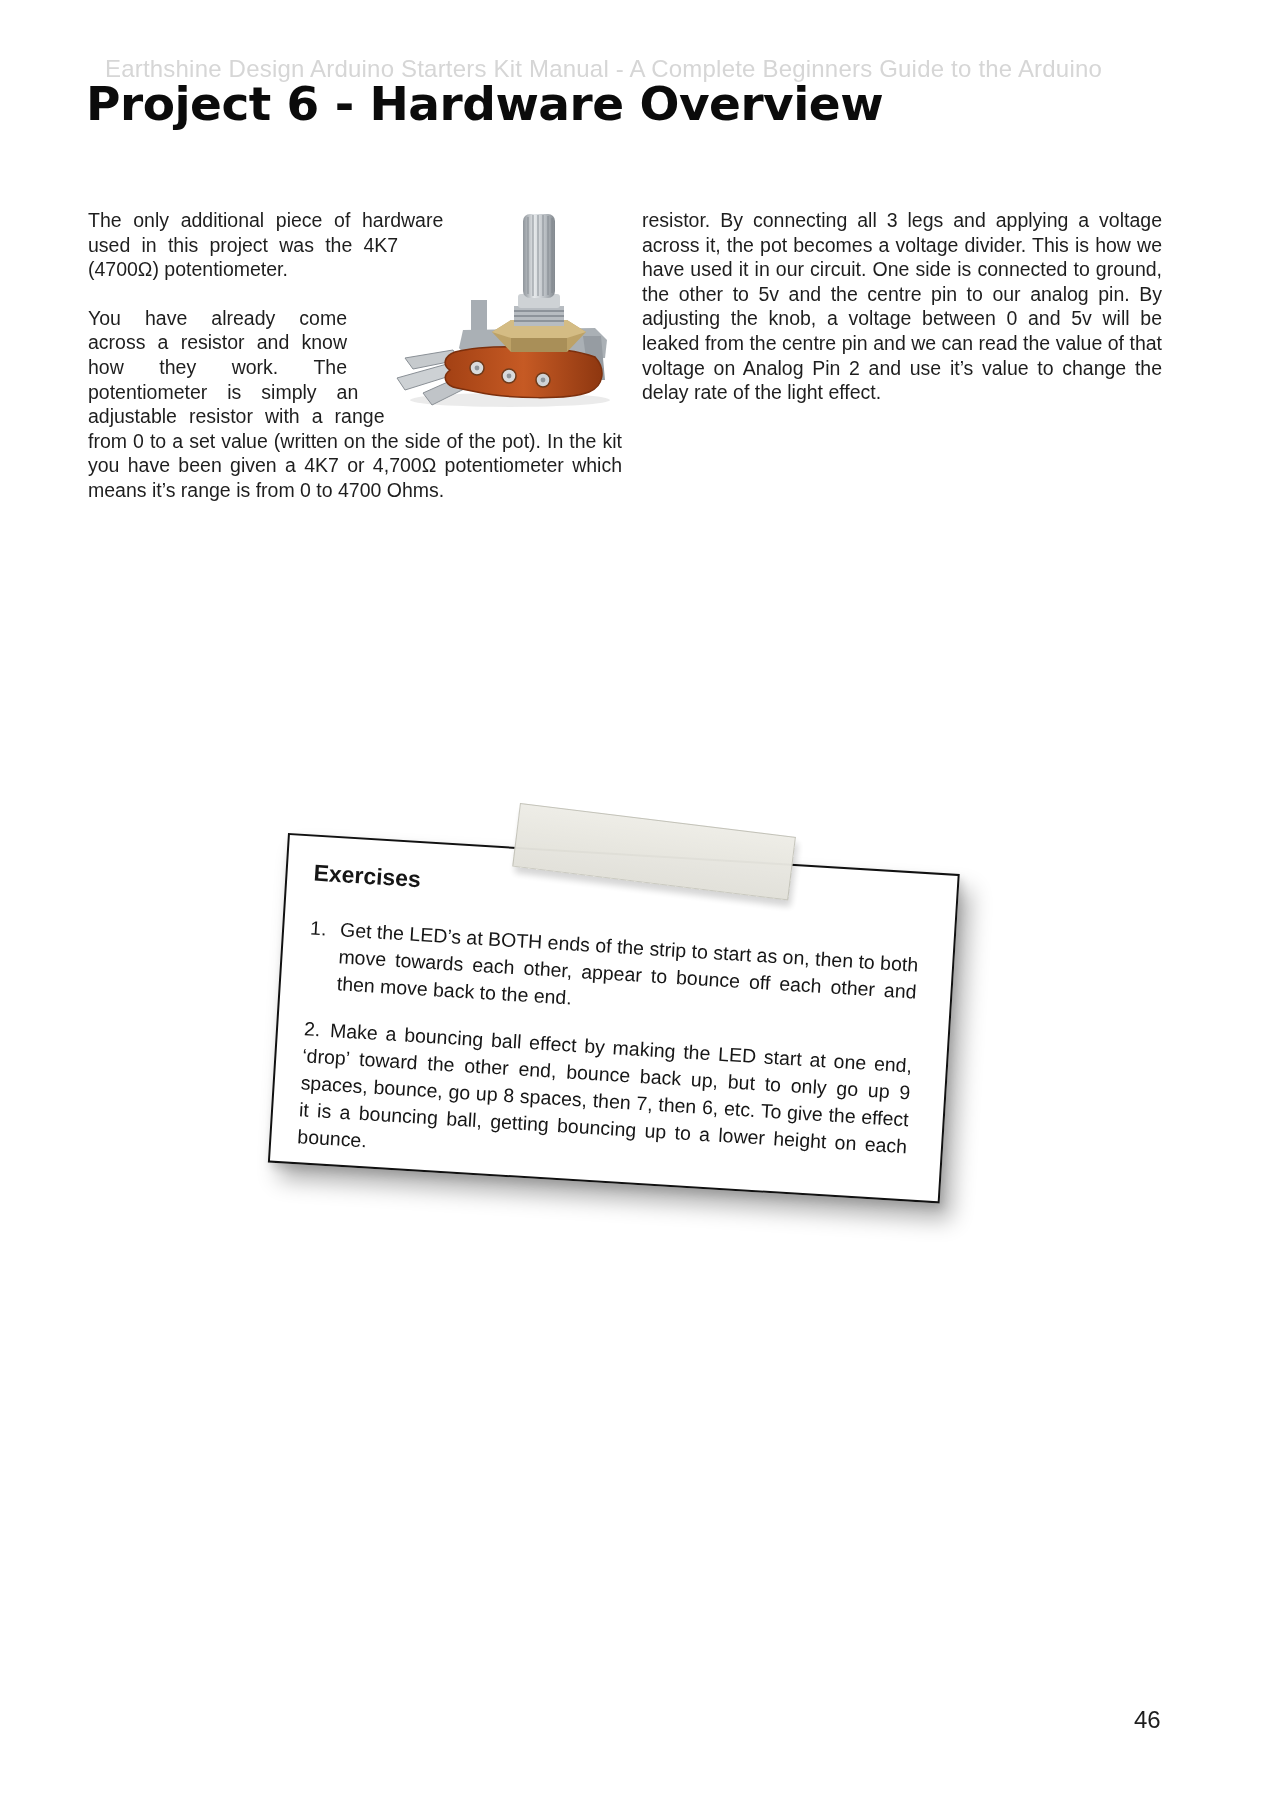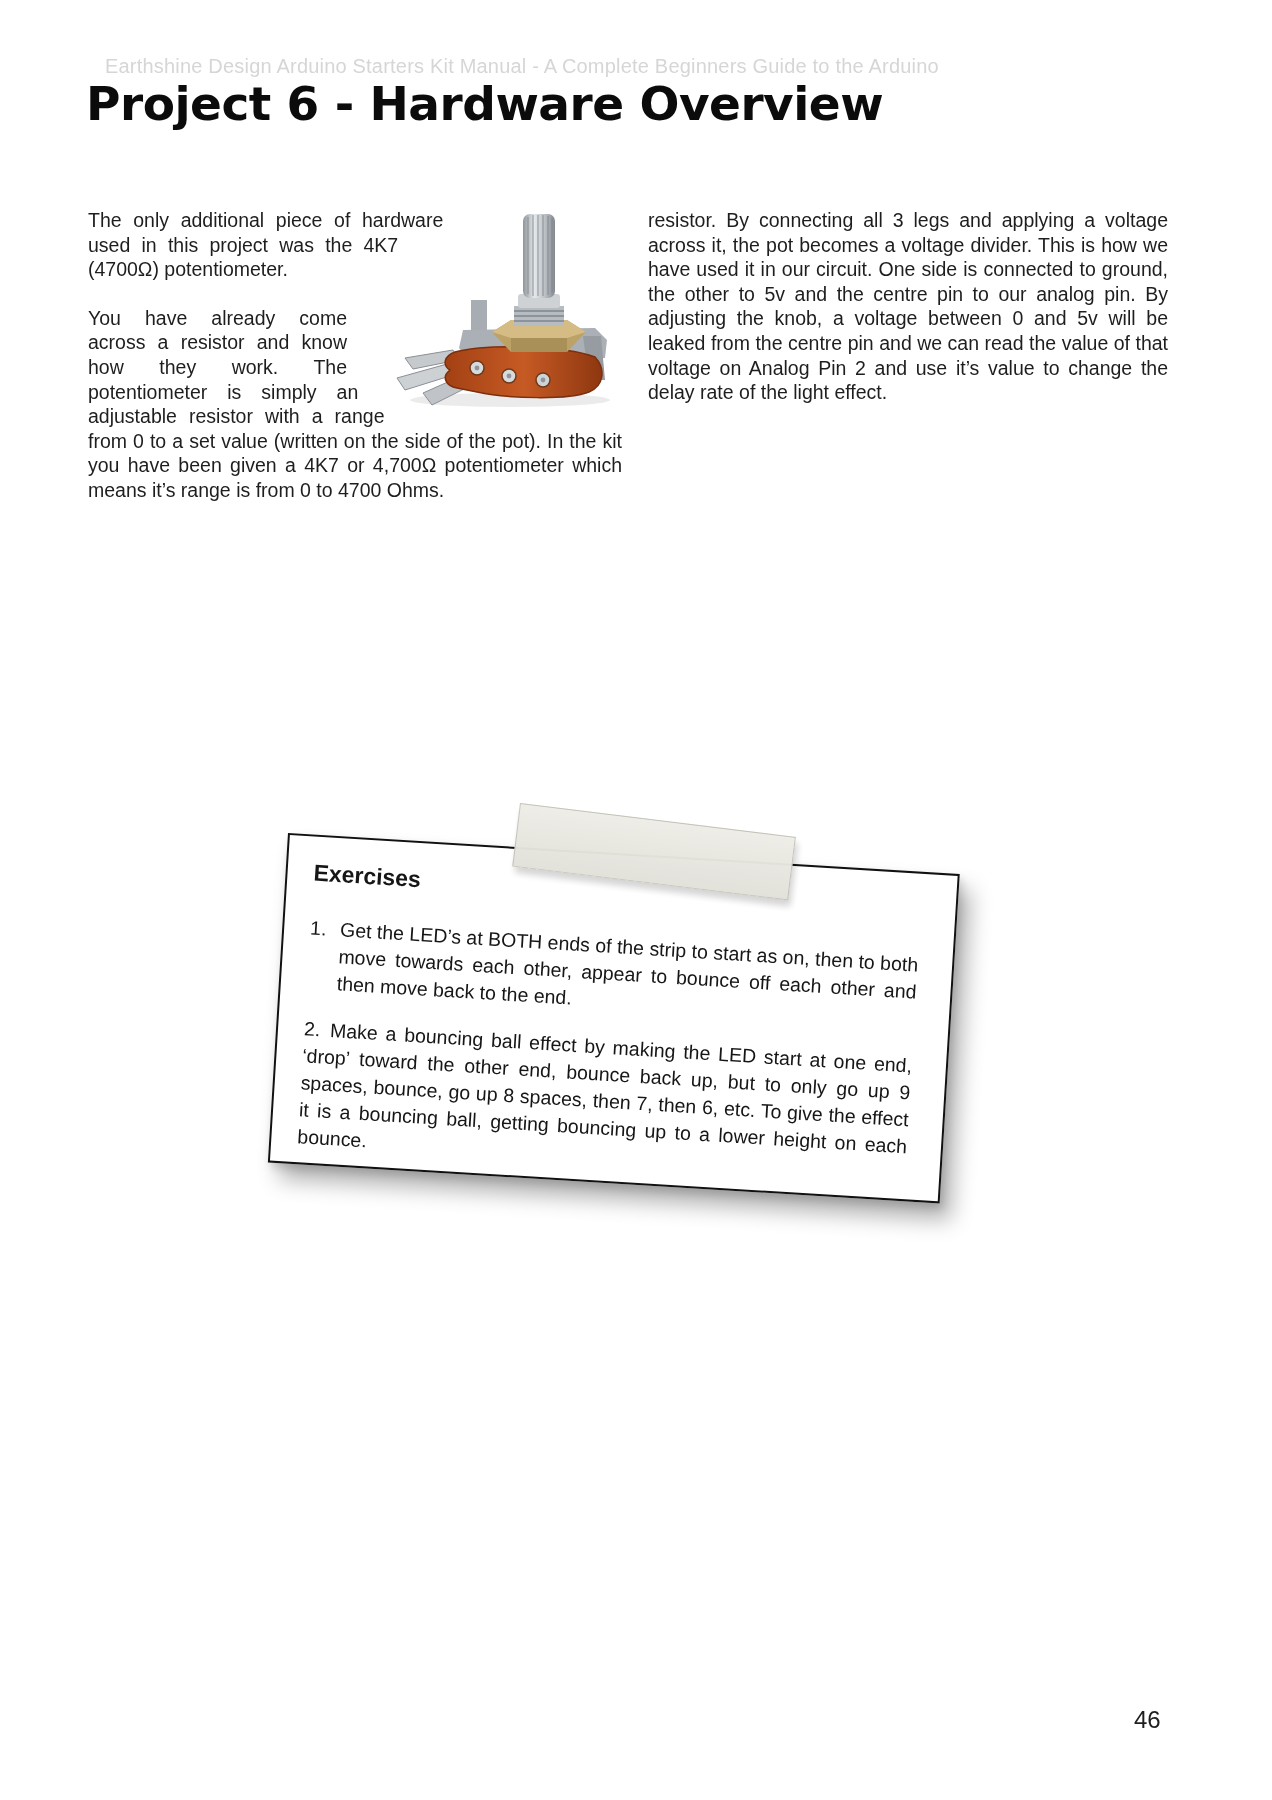--- a/index.html
+++ b/index.html
@@ -6,33 +6,33 @@
   .page{
     position:relative;
     width:1272px;height:1800px;
     background:#ffffff;
     overflow:hidden;
     font-family:"Liberation Sans", sans-serif;
     color:#1e1e1e;
   }
   .running-header{
     position:absolute;left:105px;top:55px;
-    font-size:20px;color:#d6d6d6;letter-spacing:.2px;
+    font-size:24px;color:#d6d6d6;letter-spacing:.2px;
     white-space:nowrap;
   }
   .title{
     position:absolute;left:86px;top:76px;margin:0;
     font-family:"DejaVu Sans", sans-serif;
     font-weight:bold;font-size:47px;color:#0b0b0b;
     letter-spacing:-.5px;
   }
   .columns{
     position:absolute;left:88px;top:208px;
     width:1084px;
-    display:flex;gap:26px;
+    display:flex;gap:20px;
   }
   .col{font-size:19.5px;line-height:24.6px;text-align:justify;}
   .col-left{width:534px;}
   .col-right{width:520px;}
   .para{margin:0 0 24px 0;}
   .para:last-child{margin-bottom:0;}
 
   
   .pot-photo{
     float:right;

